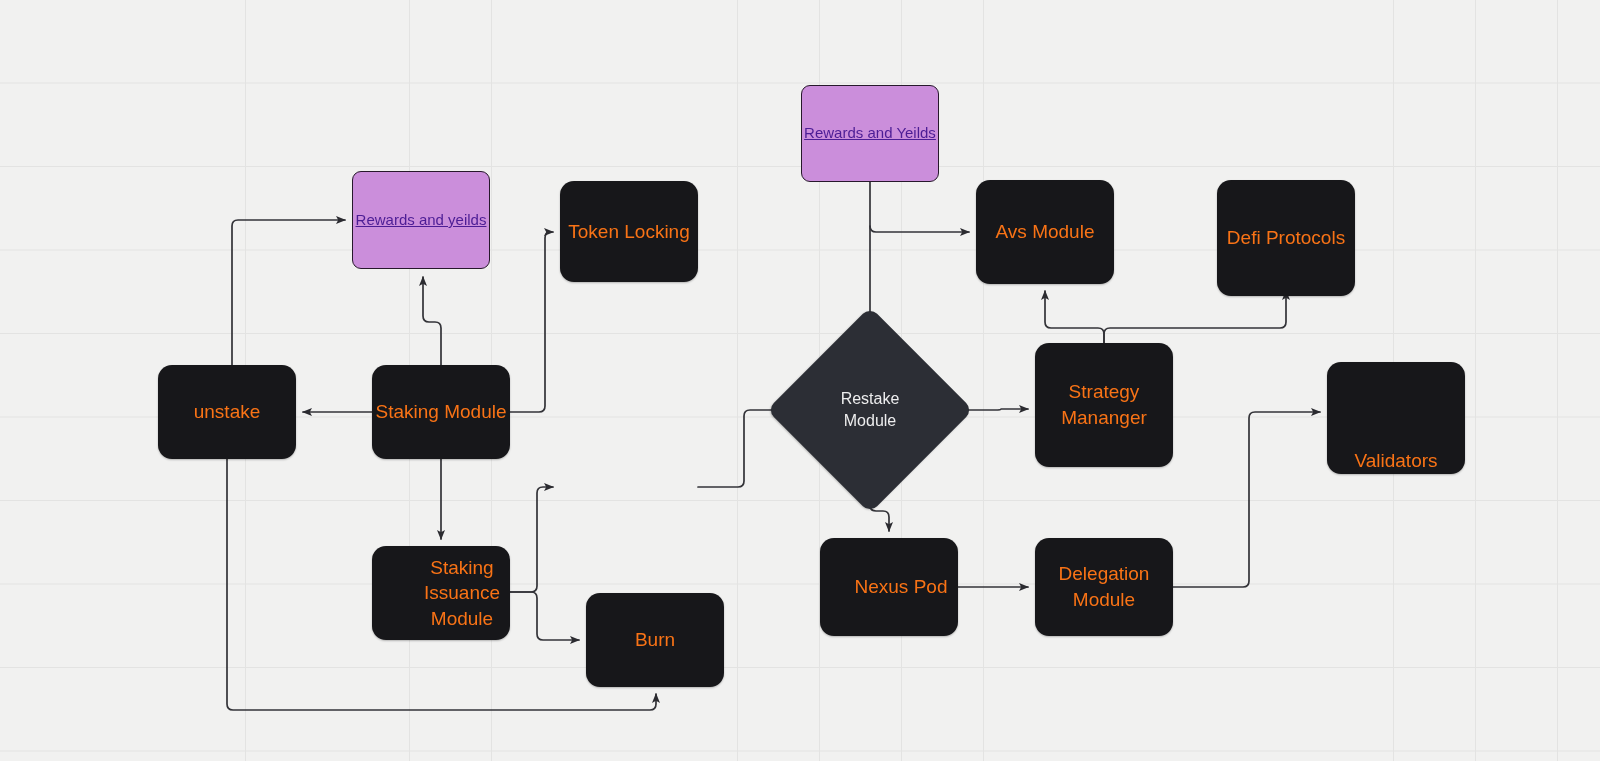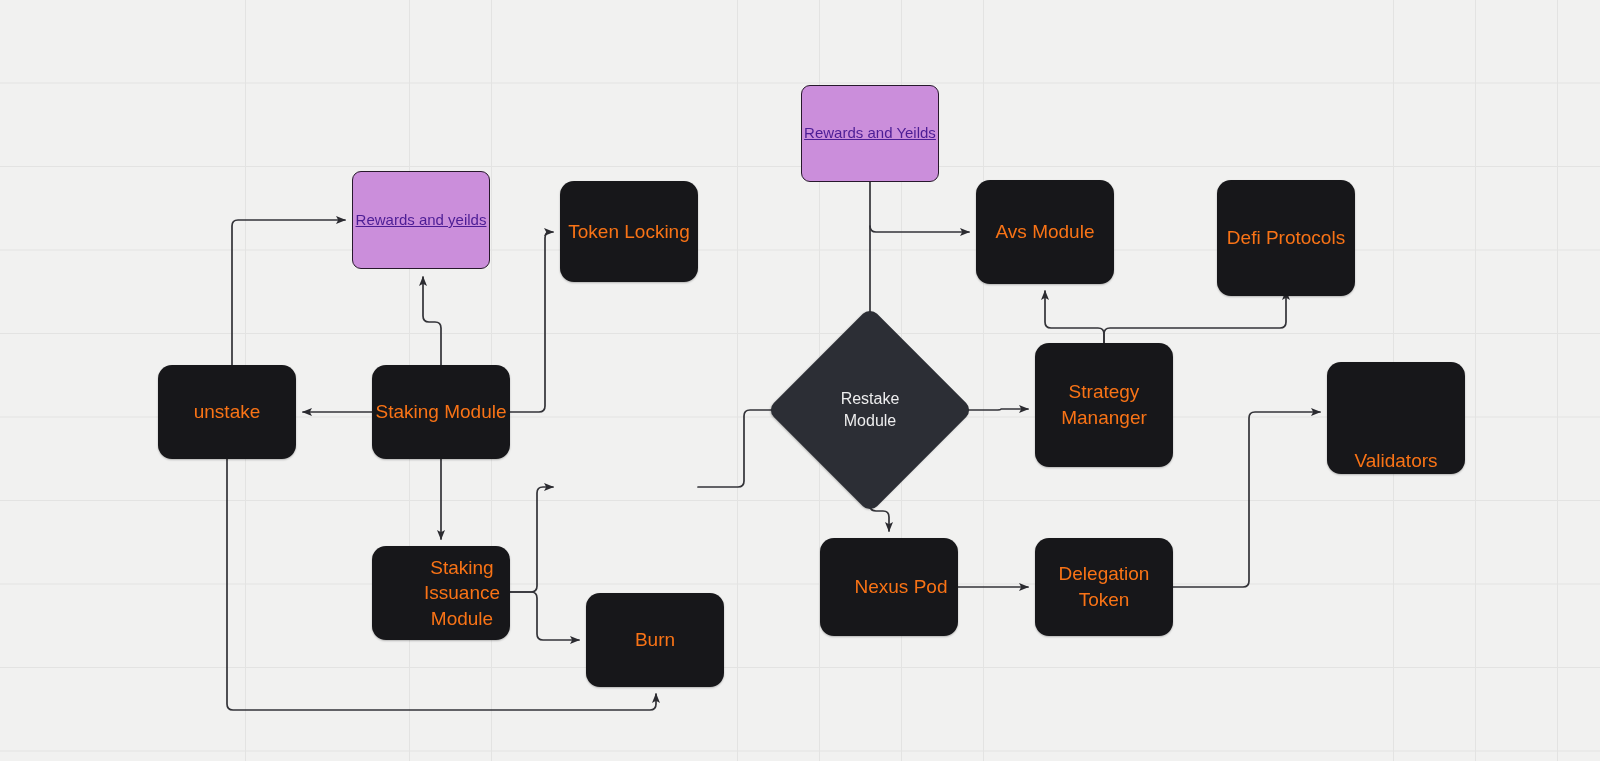--- a/index.html
+++ b/index.html
@@ -127,16 +127,16 @@
   <div class="node dark" style="left: 1035px; top: 343px; width: 138px; height: 124px;">
     <span class="lbl">Strategy  Mananger</span>
   </div>
   <div class="node dark" style="left: 1327px; top: 362px; width: 138px; height: 112px; align-items: flex-end;">
     <span class="lbl">Validators</span>
   </div>
   <div class="node dark" style="left: 820px; top: 538px; width: 138px; height: 98px; padding-left: 24px;">
     <span class="lbl">Nexus Pod</span>
   </div>
   <div class="node dark" style="left: 1035px; top: 538px; width: 138px; height: 98px;">
-    <span class="lbl">Delegation Token</span>
+    <span class="lbl">Delegation Module</span>
   </div>
 
 </div>
 
 </body></html>

